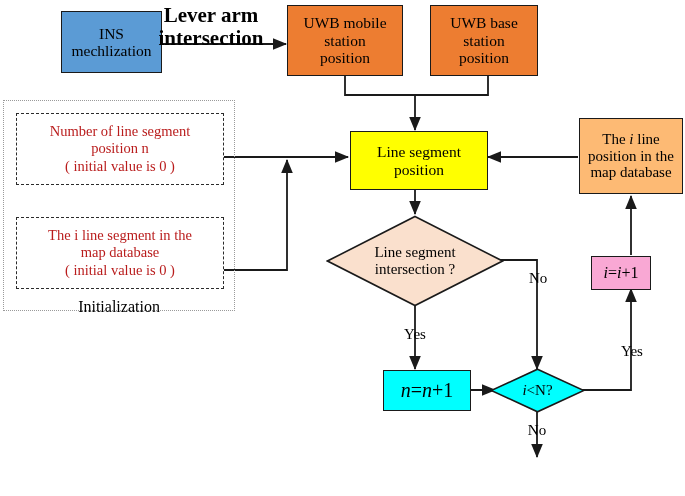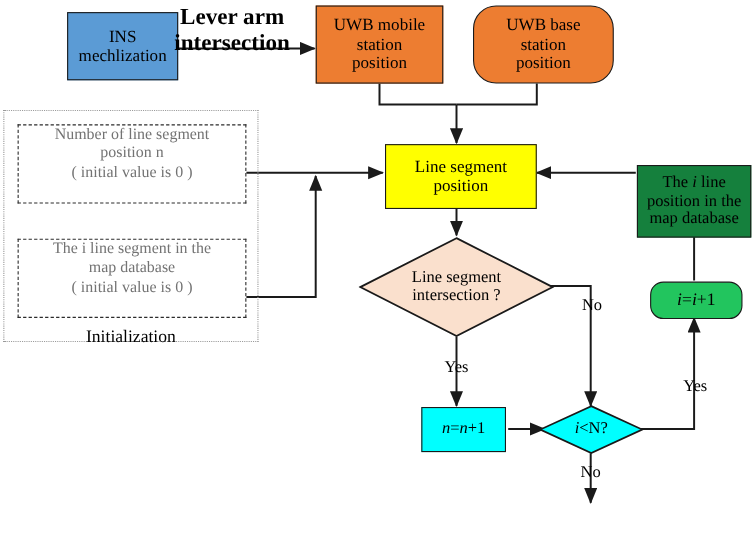--- a/index.html
+++ b/index.html
@@ -40,24 +40,24 @@
     color: #000000;
     white-space: nowrap;
     text-align: center;
     line-height: 1.1;
   }
   .dash-box {
     position: absolute;
     box-sizing: border-box;
     border: 1.6px dashed #2b2b2b;
     display: flex;
-    align-items: flex-start;
+    align-items: center;
     justify-content: center;
     text-align: center;
-    color: #737373;
+    color: #b91c1c;
     line-height: 1.2;
     background: transparent;
   }
   .dot-group {
     position: absolute;
     box-sizing: border-box;
     border: 1.4px dotted #9a9a9a;
     background: transparent;
   }
   .diamond-wrap {
@@ -153,36 +153,36 @@
   </div>
 
   <div class="node" style="left:287px; top:5px; width:116px; height:71px; background:#ED7D31; font-size:15.5px;">
     <span class="txt">
       <span>UWB mobile</span><br>
       <span>station</span><br>
       <span>position</span>
     </span>
   </div>
 
-  <div class="node" style="left:430px; top:5px; width:128px; height:71px; background:#ED7D31; font-size:15.5px;border-radius:21px;">
+  <div class="node" style="left:430px; top:5px; width:108px; height:71px; background:#ED7D31; font-size:15.5px;">
     <span class="txt">
       <span>UWB base</span><br>
       <span>station</span><br>
       <span>position</span>
     </span>
   </div>
 
   <div class="node" style="left:350px; top:131px; width:138px; height:59px; background:#FFFF00; font-size:15.5px;">
     <span class="txt">
       <span>Line segment</span><br>
       <span>position</span>
     </span>
   </div>
 
-  <div class="node" style="left:579px; top:118px; width:104px; height:66px; background:#15803d; font-size:15px;margin-top:32px;">
+  <div class="node" style="left:579px; top:118px; width:104px; height:76px; background:#fdba74; font-size:15px;">
     <span class="txt">
       <span><span>The </span><i class="it">i</i><span> line</span></span><br>
       <span>position in the</span><br>
       <span>map database</span>
     </span>
   </div>
 
   <div class="diamond-wrap" style="left:326px; top:215px; width:178px; height:92px;">
     <svg width="178" height="92" viewBox="0 0 178 92">
       <polygon points="89,1.5 176.5,46 89,90.5 1.5,46" fill="#FAE0CD" stroke="#1a1a1a" stroke-width="1.6"></polygon>
@@ -190,40 +190,40 @@
     <span class="txt" style="font-size:15px;">
       <span>Line segment</span><br>
       <span>intersection ?</span>
     </span>
   </div>
 
   <div class="lbl" style="left:388px; top:326px; width:54px; font-size:15px;">Yes</div>
 
   <div class="lbl" style="left:529px; top:270px; width:46px; text-align:left; font-size:15px;">No</div>
 
-  <div class="node" style="left:383px; top:370px; width:77px; height:41px; background:#00FFFF; font-size:15px;">
+  <div class="node" style="left:383px; top:370px; width:88px; height:41px; background:#00FFFF; font-size:20px;">
     <span class="txt">
       <i class="it">n</i><span>=</span><i class="it">n</i><span>+1</span>
     </span>
   </div>
 
   <div class="diamond-wrap" style="left:490px; top:368px; width:95px; height:45px;">
     <svg width="95" height="45" viewBox="0 0 95 45">
       <polygon points="47.5,1.2 93.8,22.5 47.5,43.8 1.2,22.5" fill="#00FFFF" stroke="#1a1a1a" stroke-width="1.6"></polygon>
     </svg>
     <span class="txt" style="font-size:15px;">
       <i class="it">i</i><span>&lt;N?</span>
     </span>
   </div>
 
   <div class="lbl" style="left:608px; top:343px; width:48px; font-size:15px;">Yes</div>
 
   <div class="lbl" style="left:514px; top:422px; width:46px; font-size:15px;">No</div>
 
-  <div class="node" style="left:591px; top:256px; width:84px; height:34px; background:#22c55e; font-size:16px;border-radius:12px;">
+  <div class="node" style="left:591px; top:256px; width:60px; height:34px; background:#f9a8d4; font-size:16px;">
     <span class="txt">
       <i class="it">i</i><span>=</span><i class="it">i</i><span>+1</span>
     </span>
   </div>
 
   <div class="node" style="left:501px; top:458px; width:74px; height:34px; background:#92D050; font-size:16px;margin-top:44px;">
     <span class="txt">
       <span>Output </span><i class="it">n</i>
     </span>
   </div>

